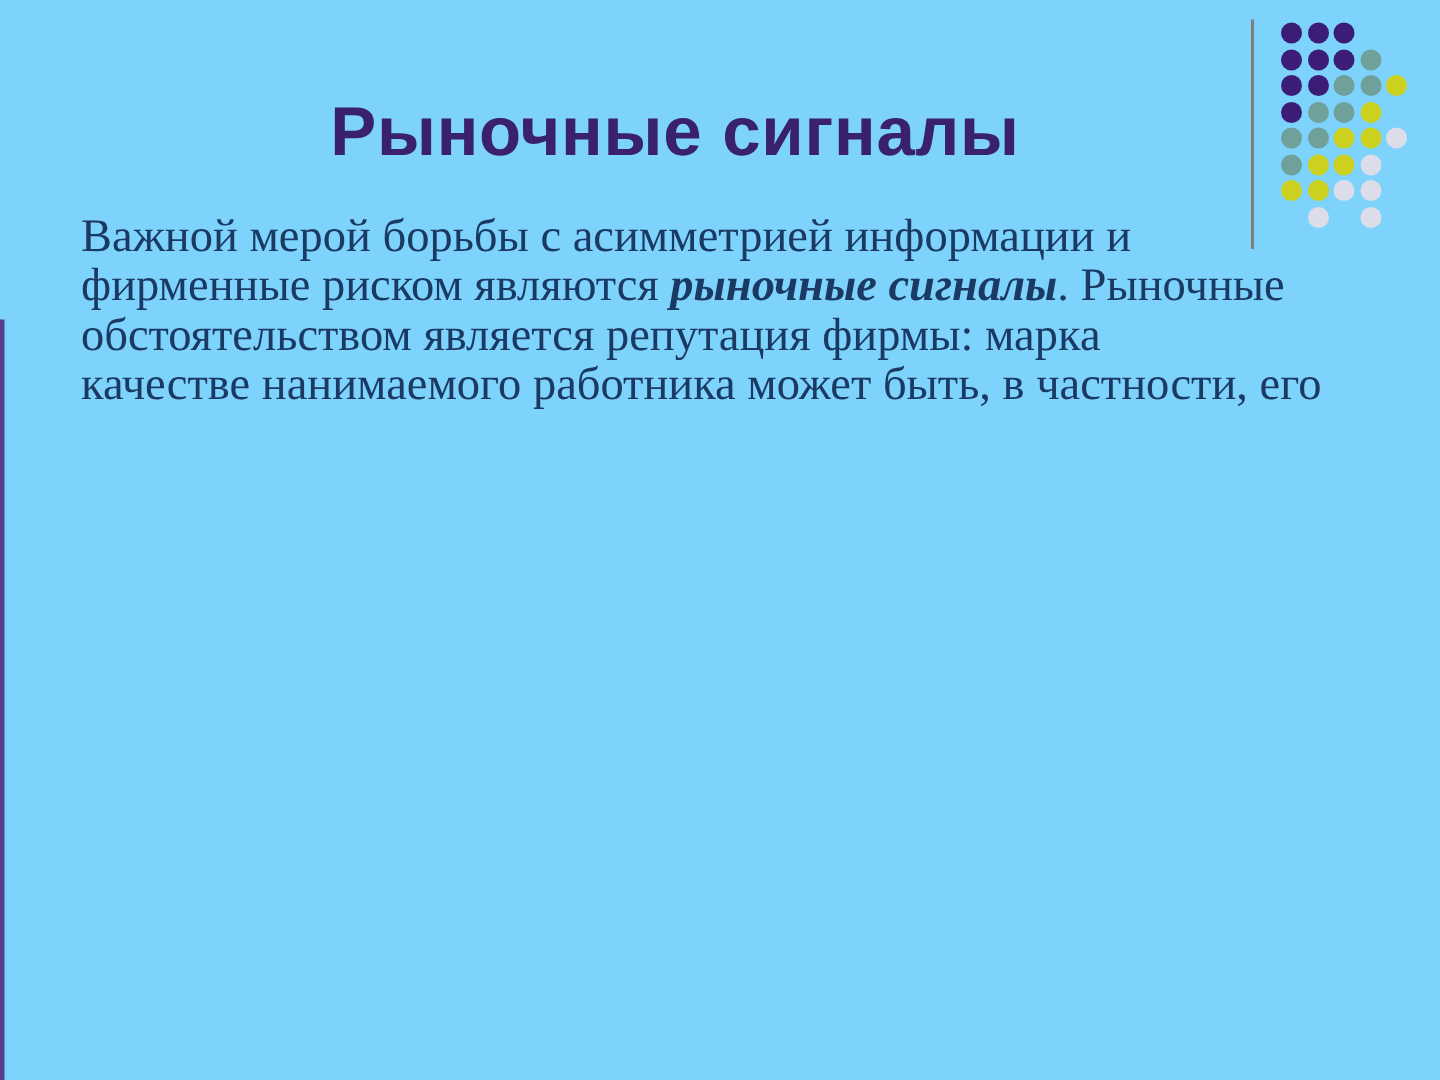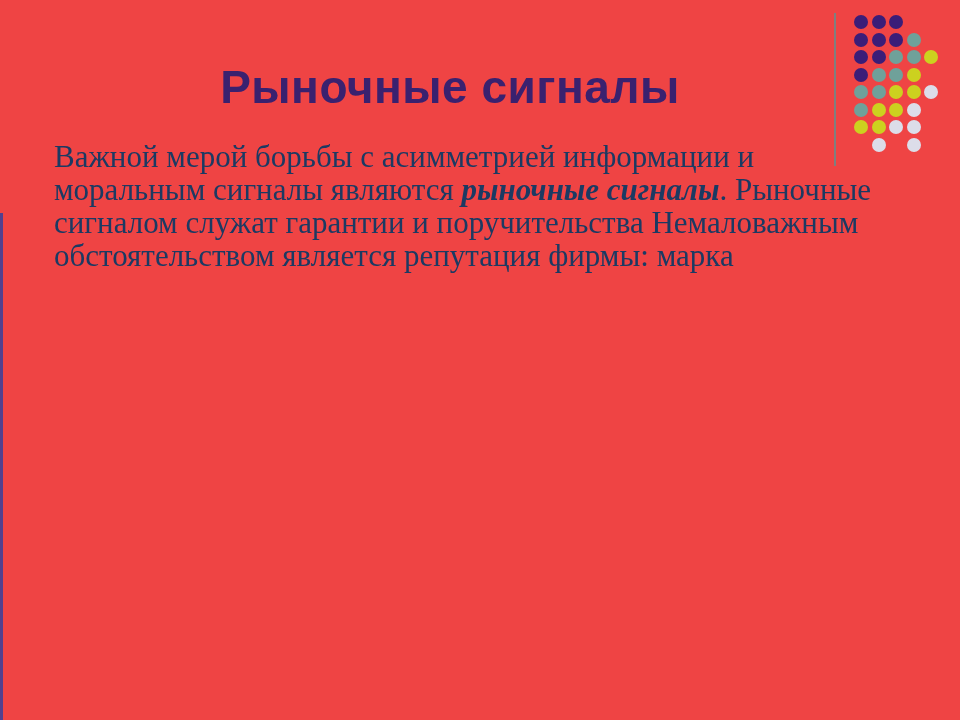--- a/index.html
+++ b/index.html
@@ -4,21 +4,21 @@
 <style>
   html, body {
     margin: 0;
     padding: 0;
     background: #ffffff;
   }
   .slide {
     position: relative;
     width: 960px;
     height: 720px;
-    background: #ef4444;
+    background: #7dd3fc;
     overflow: hidden;
     font-family: "Liberation Sans", sans-serif;
   }
   .slide-title {
     position: absolute;
     top: 60px;
     left: 0;
     width: 960px;
     text-align: center;
     transform: translateX(-30px);
@@ -77,23 +77,23 @@
 </style>
 </head>
 <body>
 
 <div class="slide">
 
   <div class="slide-title">Рыночные сигналы</div>
 
   <div class="body-text" id="body-text">
       <div class="body-line"><span>Важной мерой борьбы с асимметрией информации и</span></div>
-      <div class="body-line"><span>моральным сигналы являются </span><span class="em">рыночные сигналы</span><span>. Рыночные</span></div>
-      <div class="body-line"><span>сигналом служат гарантии и поручительства Немаловажным</span></div>
+      <div class="body-line"><span>фирменные риском являются </span><span class="em">рыночные сигналы</span><span>. Рыночные</span></div>
       <div class="body-line"><span>обстоятельством является репутация фирмы: марка</span></div>
+      <div class="body-line"><span>качестве нанимаемого работника может быть, в частности, его</span></div>
     </div>
 
   <div class="divider-line"></div>
 
   <div class="dot-grid" id="dot-grid">
       <div class="dot" style="left: 0px; top: 0px; width: 14px; height: 14px; background: rgb(59, 29, 120);"></div>
       <div class="dot" style="left: 17.5px; top: 0px; width: 14px; height: 14px; background: rgb(59, 29, 120);"></div>
       <div class="dot" style="left: 35px; top: 0px; width: 14px; height: 14px; background: rgb(59, 29, 120);"></div>
       <div class="dot" style="left: 0px; top: 17.5px; width: 14px; height: 14px; background: rgb(59, 29, 120);"></div>
       <div class="dot" style="left: 17.5px; top: 17.5px; width: 14px; height: 14px; background: rgb(59, 29, 120);"></div>

